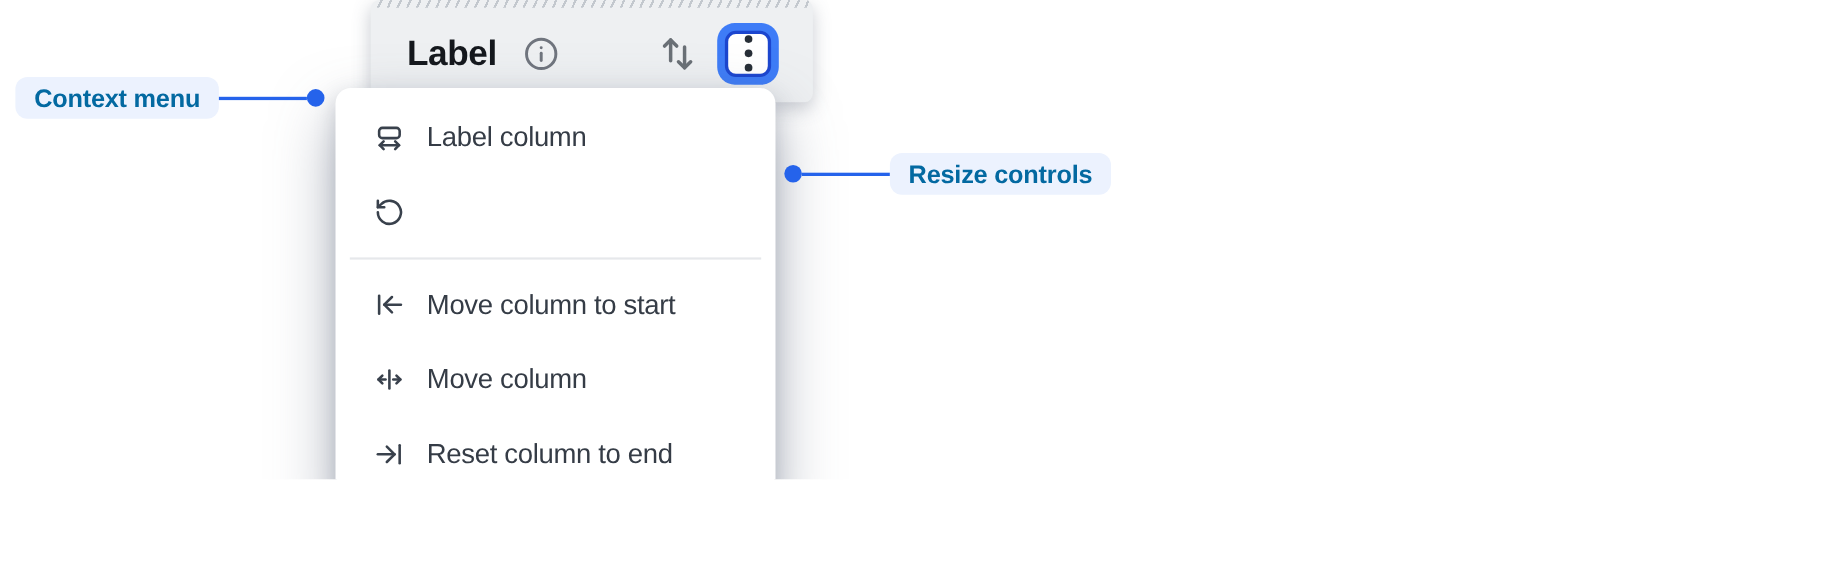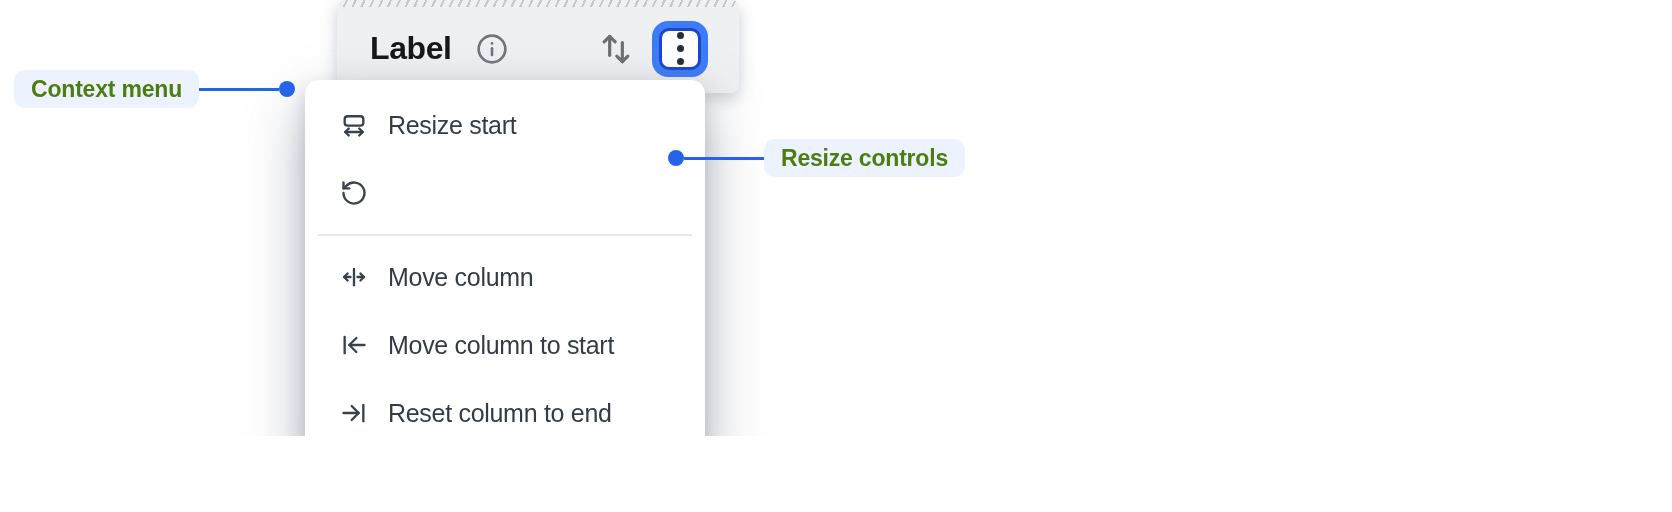--- a/index.html
+++ b/index.html
@@ -114,21 +114,21 @@
     display: flex;
     align-items: center;
   }
   .ann-pill {
     height: 38px;
     display: inline-flex;
     align-items: center;
     padding: 0 17px;
     background: #ecf2fe;
     border-radius: 11px;
-    color: #4d7c0f;
+    color: #0369a1;
     font-size: 23px;
     font-weight: 600;
     letter-spacing: -0.2px;
     white-space: nowrap;
   }
   .ann-line {
     width: 80px;
     height: 3px;
     background: #2563eb;
     flex: 0 0 auto;
@@ -179,77 +179,77 @@
 
     <div class="menu-item">
       <span class="mi-icon">
         <svg width="28" height="28" viewBox="0 0 24 24" fill="none" stroke="#39414c" stroke-width="2" stroke-linecap="round" stroke-linejoin="round">
           <rect x="4" y="4.5" width="16" height="8" rx="2.5"></rect>
           <path d="M4.5 18h15"></path>
           <path d="M7.5 15 4.5 18l3 3"></path>
           <path d="M16.5 15l3 3-3 3"></path>
         </svg>
       </span>
-      <span class="mi-label">Resize start</span>
+      <span class="mi-label">Label column</span>
     </div>
 
     <div class="menu-item">
       <span class="mi-icon">
         <svg width="28" height="28" viewBox="0 0 24 24" fill="none" stroke="#39414c" stroke-width="2" stroke-linecap="round" stroke-linejoin="round">
           <path d="M3 12a9 9 0 1 0 2.64-6.36L3 8"></path>
           <path d="M3 3v5h5"></path>
         </svg>
       </span>
     </div>
 
     <div class="menu-divider"></div>
+
+    <div class="menu-item">
+      <span class="mi-icon">
+        <svg width="28" height="28" viewBox="0 0 24 24" fill="none" stroke="#39414c" stroke-width="2" stroke-linecap="round" stroke-linejoin="round">
+          <path d="M4 19V5"></path>
+          <path d="m14 6-6 6 6 6"></path>
+          <path d="M8 12h13"></path>
+        </svg>
+      </span>
+      <span class="mi-label">Move column to start</span>
+    </div>
 
     <div class="menu-item">
       <span class="mi-icon">
         <svg width="28" height="28" viewBox="0 0 24 24" fill="none" stroke="#39414c" stroke-width="2" stroke-linecap="round" stroke-linejoin="round">
           <path d="M12 5v14"></path>
           <path d="M9 12H3.5"></path>
           <path d="m6.5 9-3 3 3 3"></path>
           <path d="M15 12h5.5"></path>
           <path d="m17.5 9 3 3-3 3"></path>
         </svg>
       </span>
       <span class="mi-label">Move column</span>
     </div>
 
     <div class="menu-item">
       <span class="mi-icon">
         <svg width="28" height="28" viewBox="0 0 24 24" fill="none" stroke="#39414c" stroke-width="2" stroke-linecap="round" stroke-linejoin="round">
-          <path d="M4 19V5"></path>
-          <path d="m14 6-6 6 6 6"></path>
-          <path d="M8 12h13"></path>
-        </svg>
-      </span>
-      <span class="mi-label">Move column to start</span>
-    </div>
-
-    <div class="menu-item">
-      <span class="mi-icon">
-        <svg width="28" height="28" viewBox="0 0 24 24" fill="none" stroke="#39414c" stroke-width="2" stroke-linecap="round" stroke-linejoin="round">
           <path d="M3 12h13"></path>
           <path d="m10 6 6 6-6 6"></path>
           <path d="M20 5v14"></path>
         </svg>
       </span>
       <span class="mi-label">Reset column to end</span>
     </div>
 
   </div>
 
   <div class="annotation" style="right: 1377px; top: 70px;">
     <span class="ann-pill">Context menu</span>
     <span class="ann-line"></span>
     <span class="ann-dot"></span>
   </div>
 
-  <div class="annotation" style="left: 668px; top: 139px;">
+  <div class="annotation" style="left: 713px; top: 139px;">
     <span class="ann-dot"></span>
     <span class="ann-line"></span>
     <span class="ann-pill">Resize controls</span>
   </div>
 
 
 </div>
 
 </body></html>

